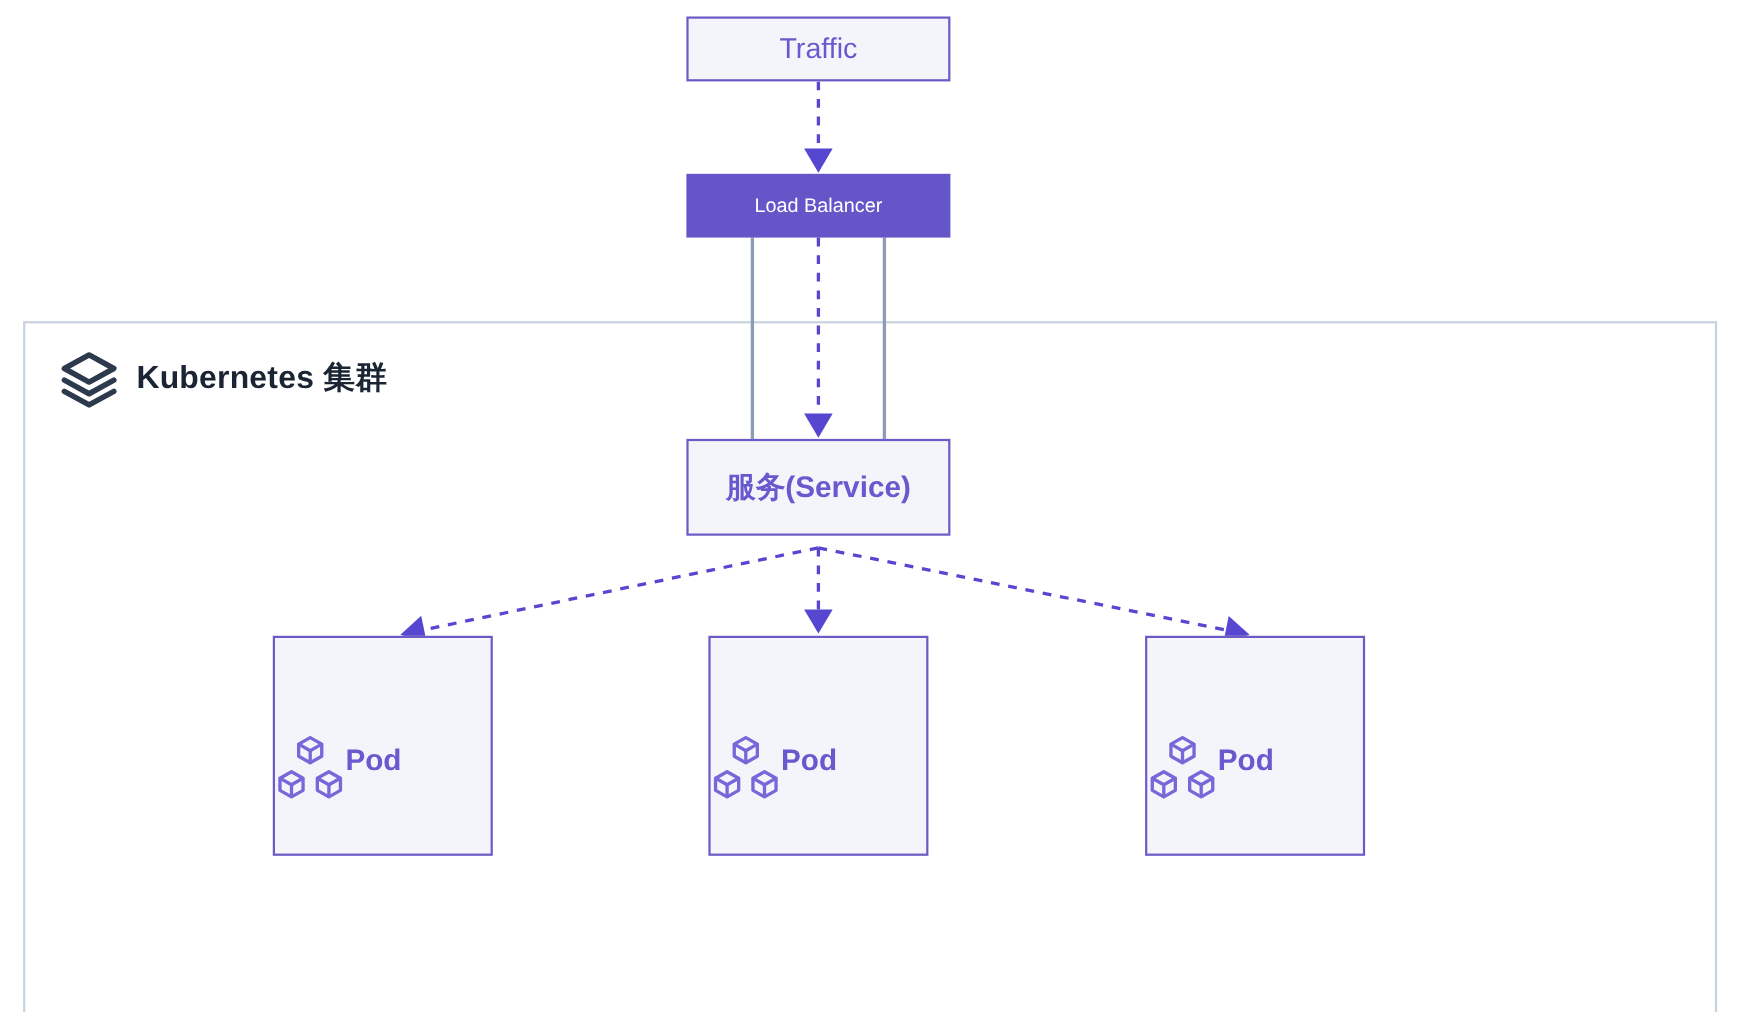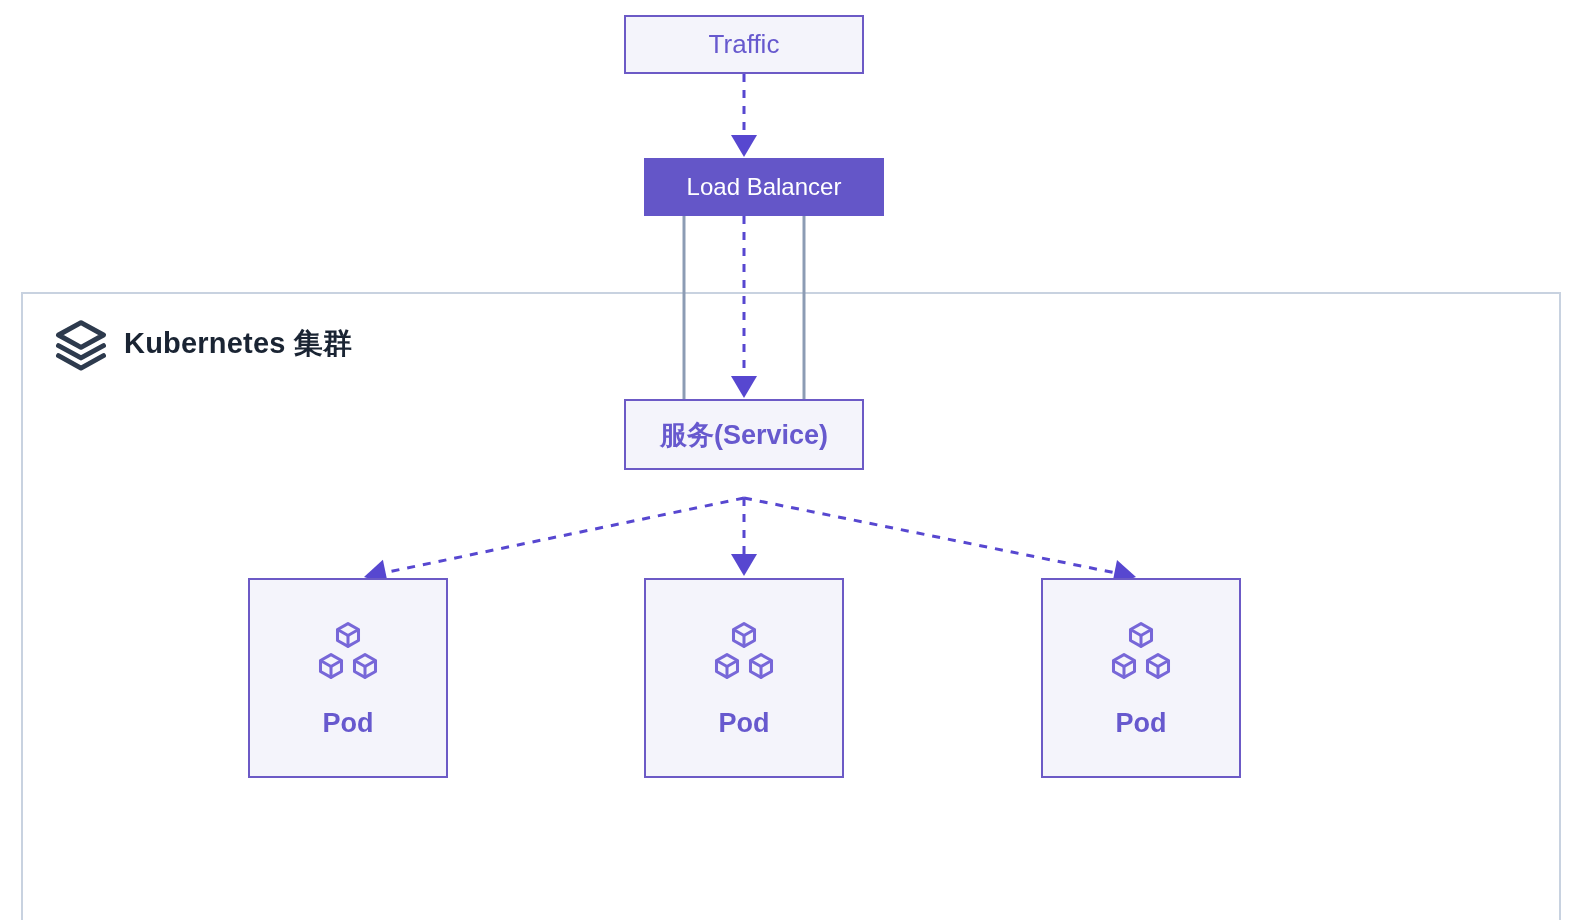--- a/index.html
+++ b/index.html
@@ -73,41 +73,39 @@
     background: var(--node-fill, #f4f4fb);
     border: 2px solid var(--accent-purple, #6c5ac6);
     color: var(--node-text-purple, #6759ce);
     font-size: 26px;
   }
   .lb {
     left: 624px; top: 158px;
     width: 240px; height: 58px;
     background: var(--load-balancer-fill, #6456c8);
     color: #ffffff;
-    font-size: 24px;
-    margin-left: 20px;
+    font-size: 18px;
   }
   .service {
     left: 624px; top: 399px;
-    width: 240px; height: 71px;
+    width: 240px; height: 88px;
     background: var(--node-fill, #f4f4fb);
     border: 2px solid var(--accent-purple, #6c5ac6);
     color: var(--node-text-purple, #6759ce);
     font-size: 27px;
     font-weight: 700;
   }
   .pod {
     position: absolute;
     top: 578px;
     width: 200px; height: 200px;
     box-sizing: border-box;
     background: var(--node-fill, #f4f4fb);
     border: 2px solid var(--accent-purple, #6c5ac6);
     display: flex;
-    flex-direction: column;
     align-items: center;
     text-align: right;
   }
   .pod-1 { left: 248px; }
   .pod-2 { left: 644px; }
   .pod-3 { left: 1041px; }
   .pod .cubes {
     margin-top: 40px;
     width: 64px; height: 62px;
     stroke: var(--cube-icon, #7767d8);

